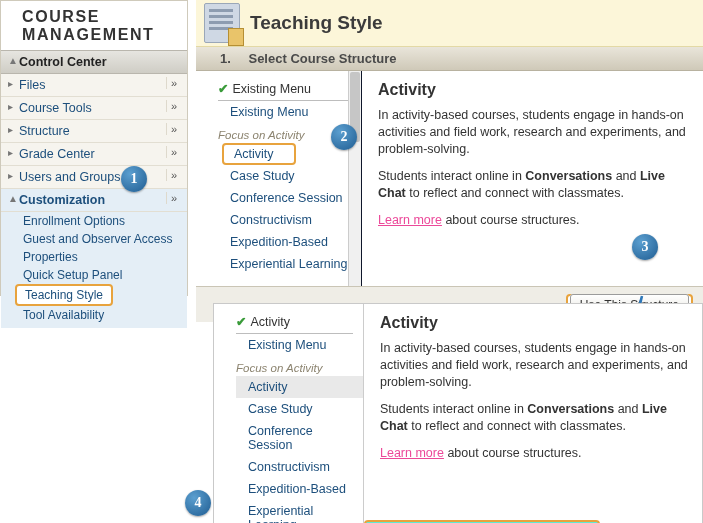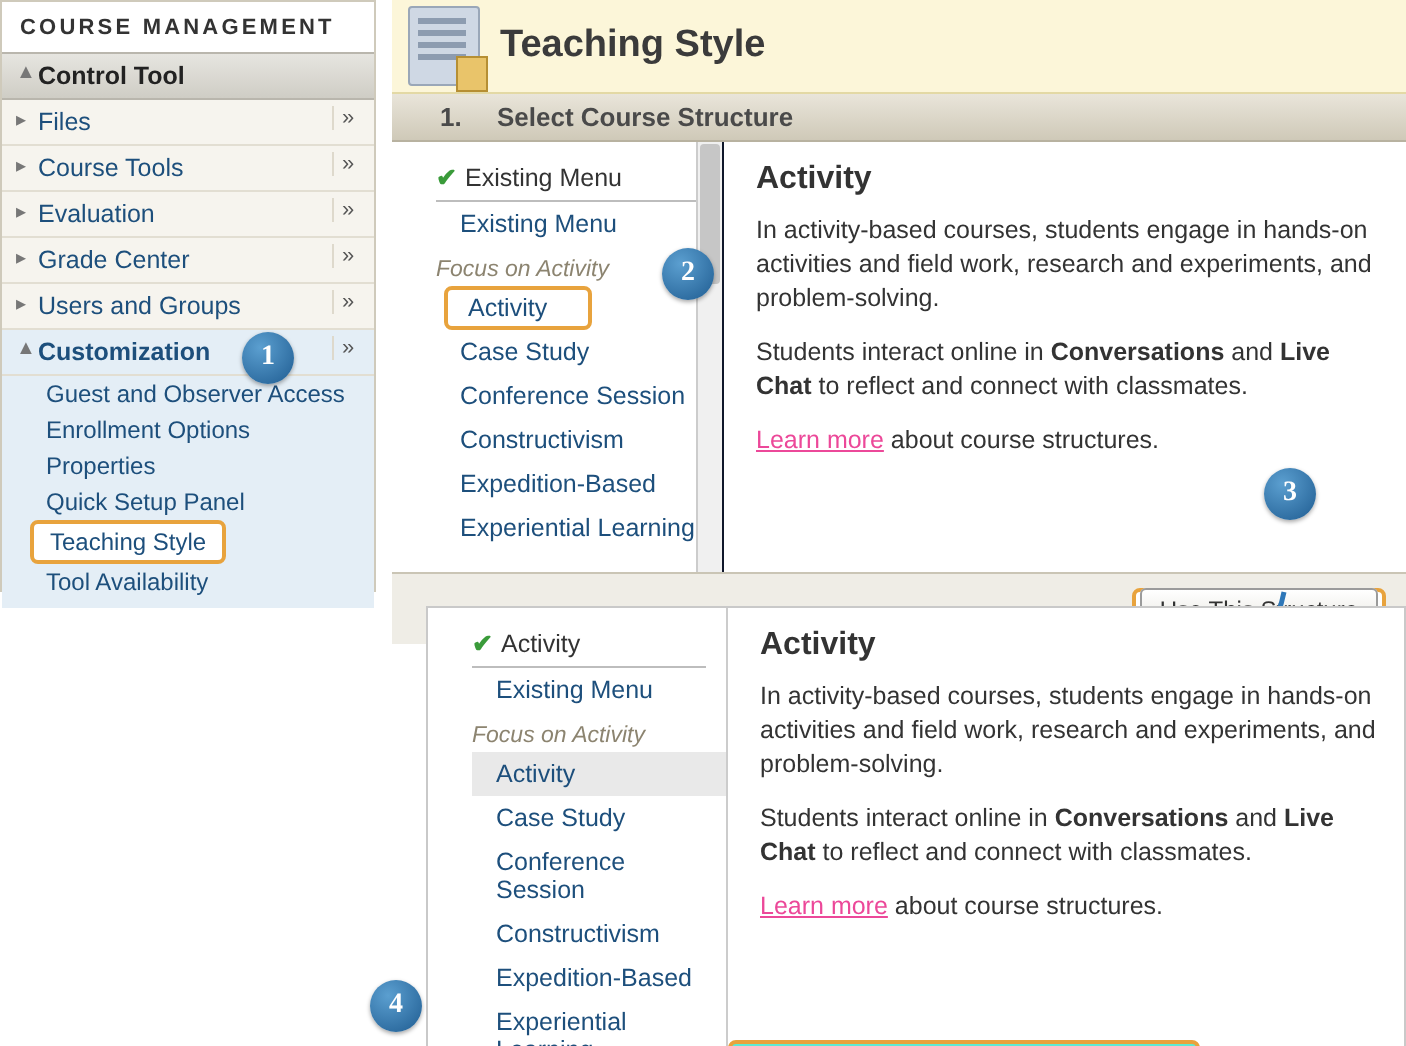--- a/index.html
+++ b/index.html
@@ -15,23 +15,23 @@
   .abs{position:absolute;}
 
   
   #sidebar{
     left:0;top:0;width:188px;height:296px;
     background:#f6f4ee;
     border:1px solid #cfcabb;
     box-sizing:border-box;
   }
   #sidebar-title{
-    font-size:11px;letter-spacing:1.6px;
+    font-size:16px;letter-spacing:1.6px;
     font-weight:bold;color:#333;
-    padding:7px 6px 6px 9px;
+    padding:7px 6px 6px 21px;
     background:#ffffff;
   }
   .cp-header{
     background:#d9d9d9;
     background:linear-gradient(#e6e5e0,#cfcdc5);
     border-top:1px solid #b9b6ad;
     border-bottom:1px solid #b9b6ad;
     font-weight:bold;font-size:12.5px;
     padding:4px 6px 4px 18px;
     position:relative;
@@ -246,57 +246,57 @@
   #arrow{left:540px;top:292px;width:110px;height:60px;}
 </style>
 </head>
 <body>
 
 <div class="abs" id="sidebar">
   <div id="sidebar-title">COURSE MANAGEMENT</div>
 
   <div class="cp-header">
     <span class="chev">▲</span>
-    <span>Control Tool</span>
+    <span>Control Center</span>
   </div>
 
   <div class="nav-row">
     <span class="chev">▸</span>
     <span>Files</span>
     <span class="chev-r">»</span>
   </div>
   <div class="nav-row">
     <span class="chev">▸</span>
     <span>Course Tools</span>
     <span class="chev-r">»</span>
   </div>
   <div class="nav-row">
     <span class="chev">▸</span>
-    <span>Evaluation</span>
+    <span>Structure</span>
     <span class="chev-r">»</span>
   </div>
   <div class="nav-row">
     <span class="chev">▸</span>
     <span>Grade Center</span>
     <span class="chev-r">»</span>
   </div>
   <div class="nav-row">
     <span class="chev">▸</span>
     <span>Users and Groups</span>
     <span class="chev-r">»</span>
   </div>
   <div class="nav-row active">
     <span class="chev">▲</span>
     <span style="font-weight:bold">Customization</span>
     <span class="chev-r">»</span>
   </div>
 
   <div class="subwrap">
+    <div class="sub-row">Enrollment Options</div>
     <div class="sub-row">Guest and Observer Access</div>
-    <div class="sub-row">Enrollment Options</div>
     <div class="sub-row">Properties</div>
     <div class="sub-row">Quick Setup Panel</div>
     <div class="sub-row boxed">Teaching Style</div>
     <div class="sub-row">Tool Availability</div>
   </div>
 
   <div class="badge" style="left:120px;top:165px">1</div>
 </div>
 
 <div class="abs" id="panel-top">

